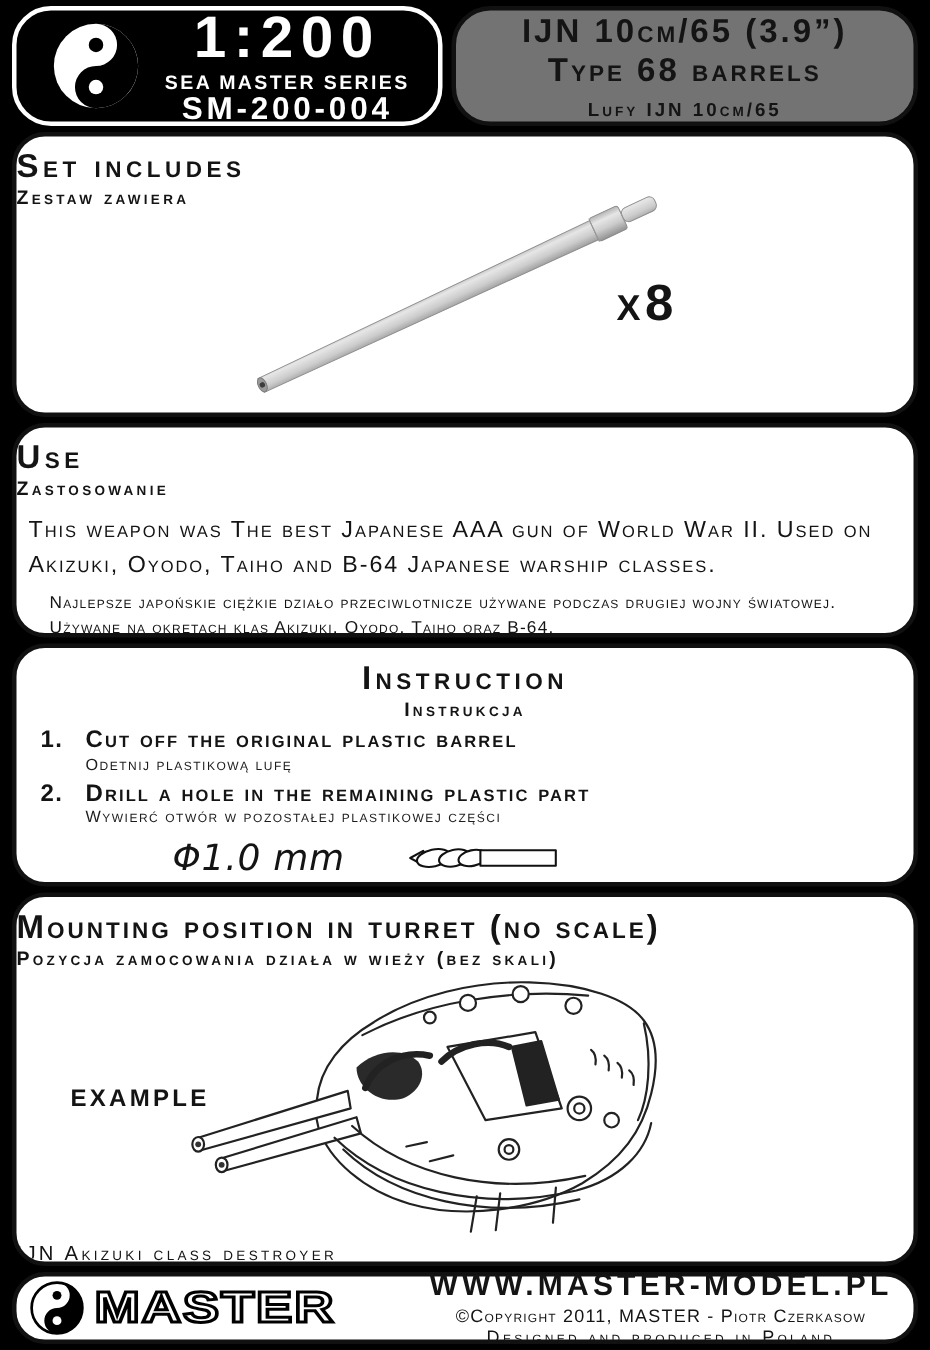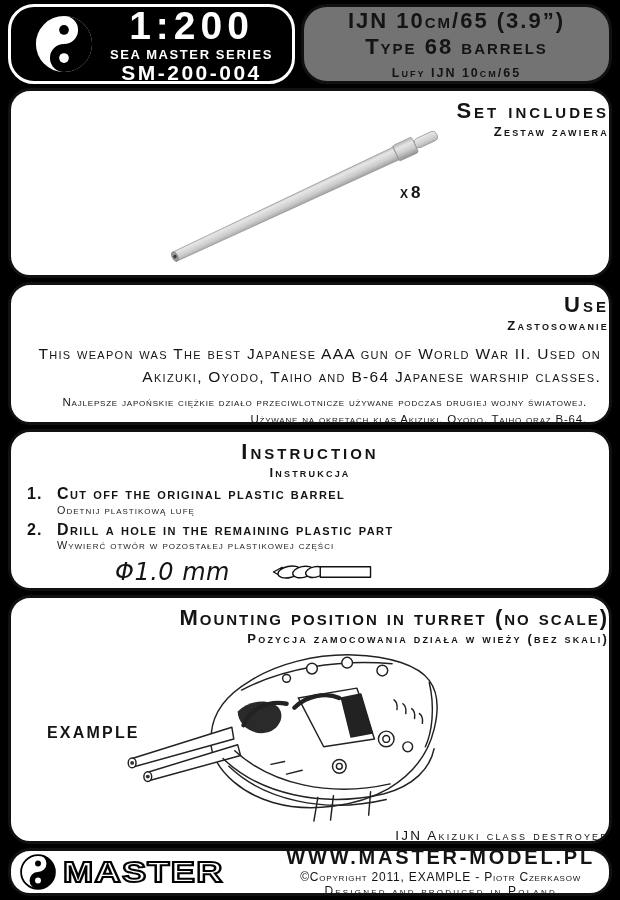--- a/index.html
+++ b/index.html
@@ -35,28 +35,28 @@
     display:flex; flex-direction:column; justify-content:center; align-items:center;
     padding:2px 8px;
   }
   .title-line { font-size:22px; font-weight:bold; letter-spacing:2px; font-variant:small-caps; line-height:1.18; white-space:nowrap; }
   .title-divider { width:84%; height:2px; background:#111; margin:4px 0 3px; }
   .title-sub { font-size:12.5px; font-weight:bold; letter-spacing:2px; font-variant:small-caps; }
 
   
   .panel {
     background:#fff; border:3px solid #111; border-radius:22px;
-    position:relative; text-align:right; overflow:hidden;
+    position:relative; text-align:left; overflow:hidden;
   }
   .panel h2 { font-size:22px; font-weight:bold; letter-spacing:3px; font-variant:small-caps; margin-top:7px; }
   .panel h3 { font-size:13px; font-weight:bold; letter-spacing:2.2px; font-variant:small-caps; margin-top:0; }
 
   .sec-set { height:190px; }
   .barrel-art { position:absolute; left:148px; top:38px; width:300px; height:150px; }
-  .qty { position:absolute; left:389px; top:92px; font-size:17px; font-weight:bold; letter-spacing:3px; font-variant:small-caps; }
+  .qty { position:absolute; left:400px; top:92px; font-size:34px; font-weight:bold; letter-spacing:3px; font-variant:small-caps; }
 
   .sec-use { height:143px; }
   .use-en { margin:9px 8px 5px; font-size:15.5px; letter-spacing:1.3px; line-height:1.5; font-variant:small-caps; }
   .use-pl { margin:0 22px; font-size:11.5px; letter-spacing:0.8px; line-height:1.55; font-variant:small-caps; }
 
   .sec-instruction { height:162px; text-align:left; }
   .sec-instruction h2, .sec-instruction h3 { text-align:center; }
   .steps { margin:4px 0 0 16px; }
   .step { display:flex; align-items:flex-start; margin-top:5px; }
   .step .num { flex:0 0 30px; font-size:16px; font-weight:bold; letter-spacing:1px; font-variant:small-caps; }
@@ -233,18 +233,18 @@
       <svg viewBox="0 0 64 64" aria-hidden="true">
         <circle cx="32" cy="32" r="28.5" fill="#fff" stroke="#000" stroke-width="3"></circle>
         <path d="M32,3.5 a28.5,28.5 0 0 1 0,57 a14.25,14.25 0 0 1 0,-28.5 a14.25,14.25 0 0 0 0,-28.5 Z" fill="#000"></path>
         <circle cx="32" cy="17.8" r="5" fill="#000"></circle>
         <circle cx="32" cy="46.2" r="5" fill="#fff"></circle>
       </svg>
       <span class="wordmark">MASTER</span>
     </div>
     <div class="footer-right">
       <div class="f-url">www.master-model.pl</div>
-      <div class="f-copy">©Copyright 2011, EXAMPLE - Piotr Czerkasow</div>
+      <div class="f-copy">©Copyright 2011, MASTER - Piotr Czerkasow</div>
       <div class="f-origin">Designed and produced in Poland</div>
     </div>
   </div>
 
 </div>
 
 </body></html>

